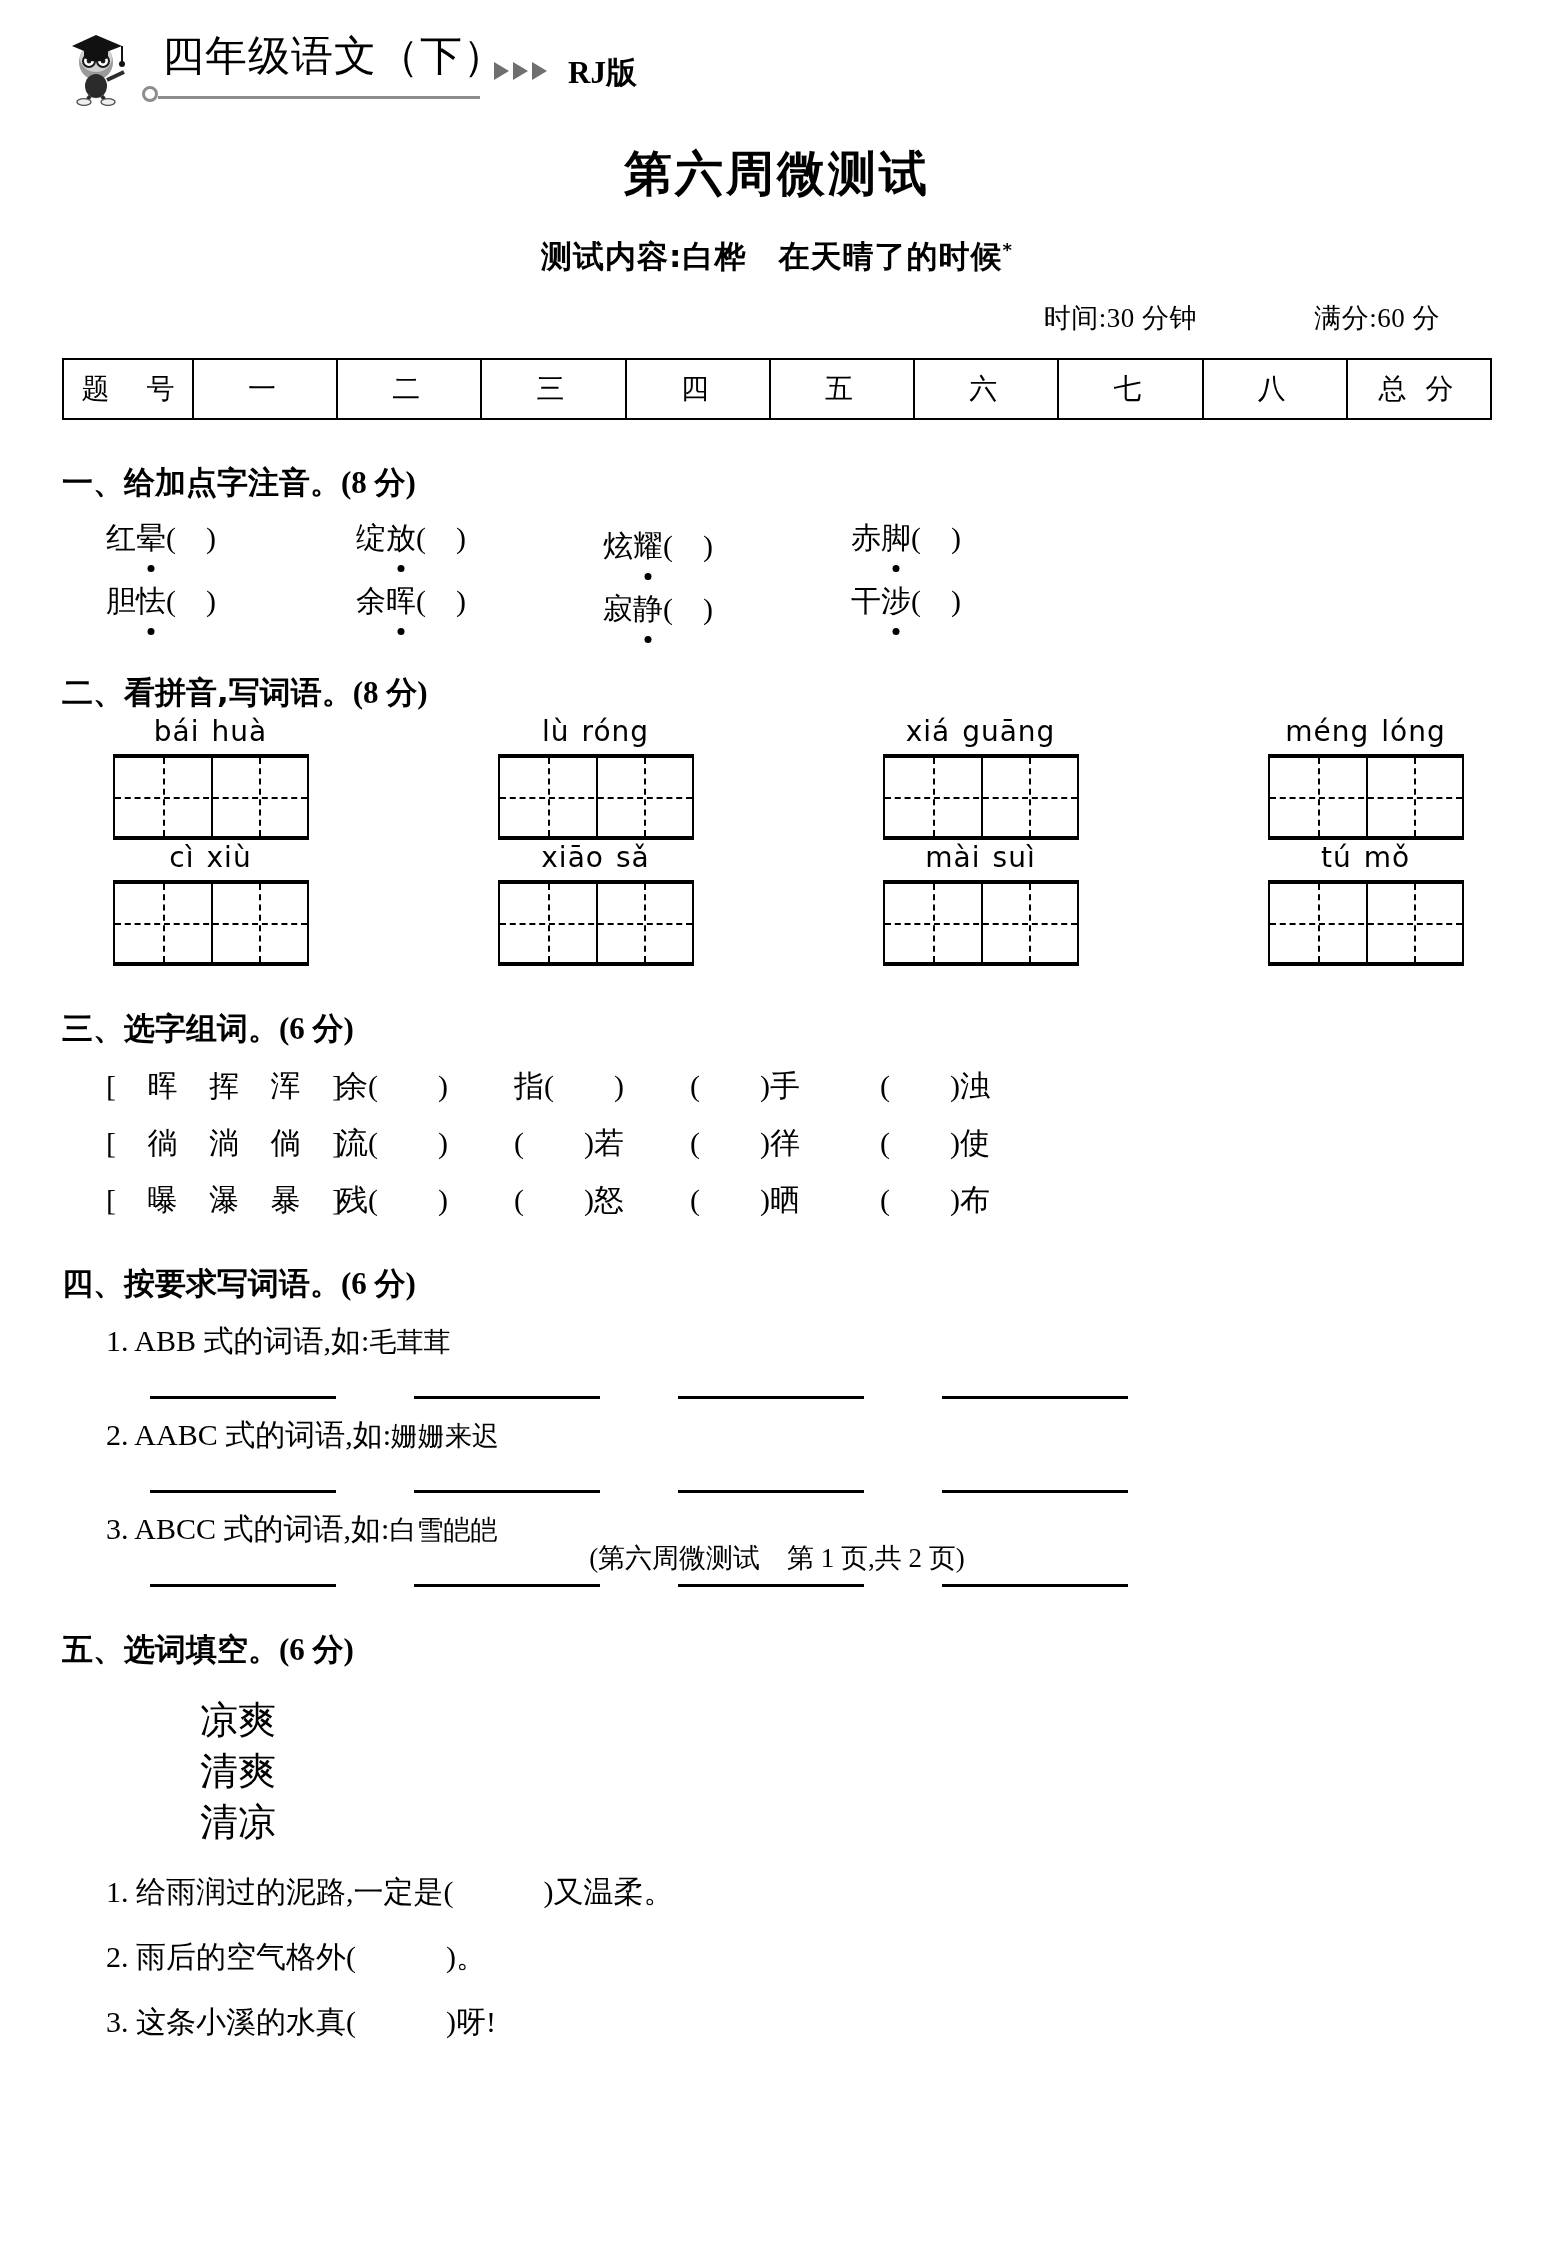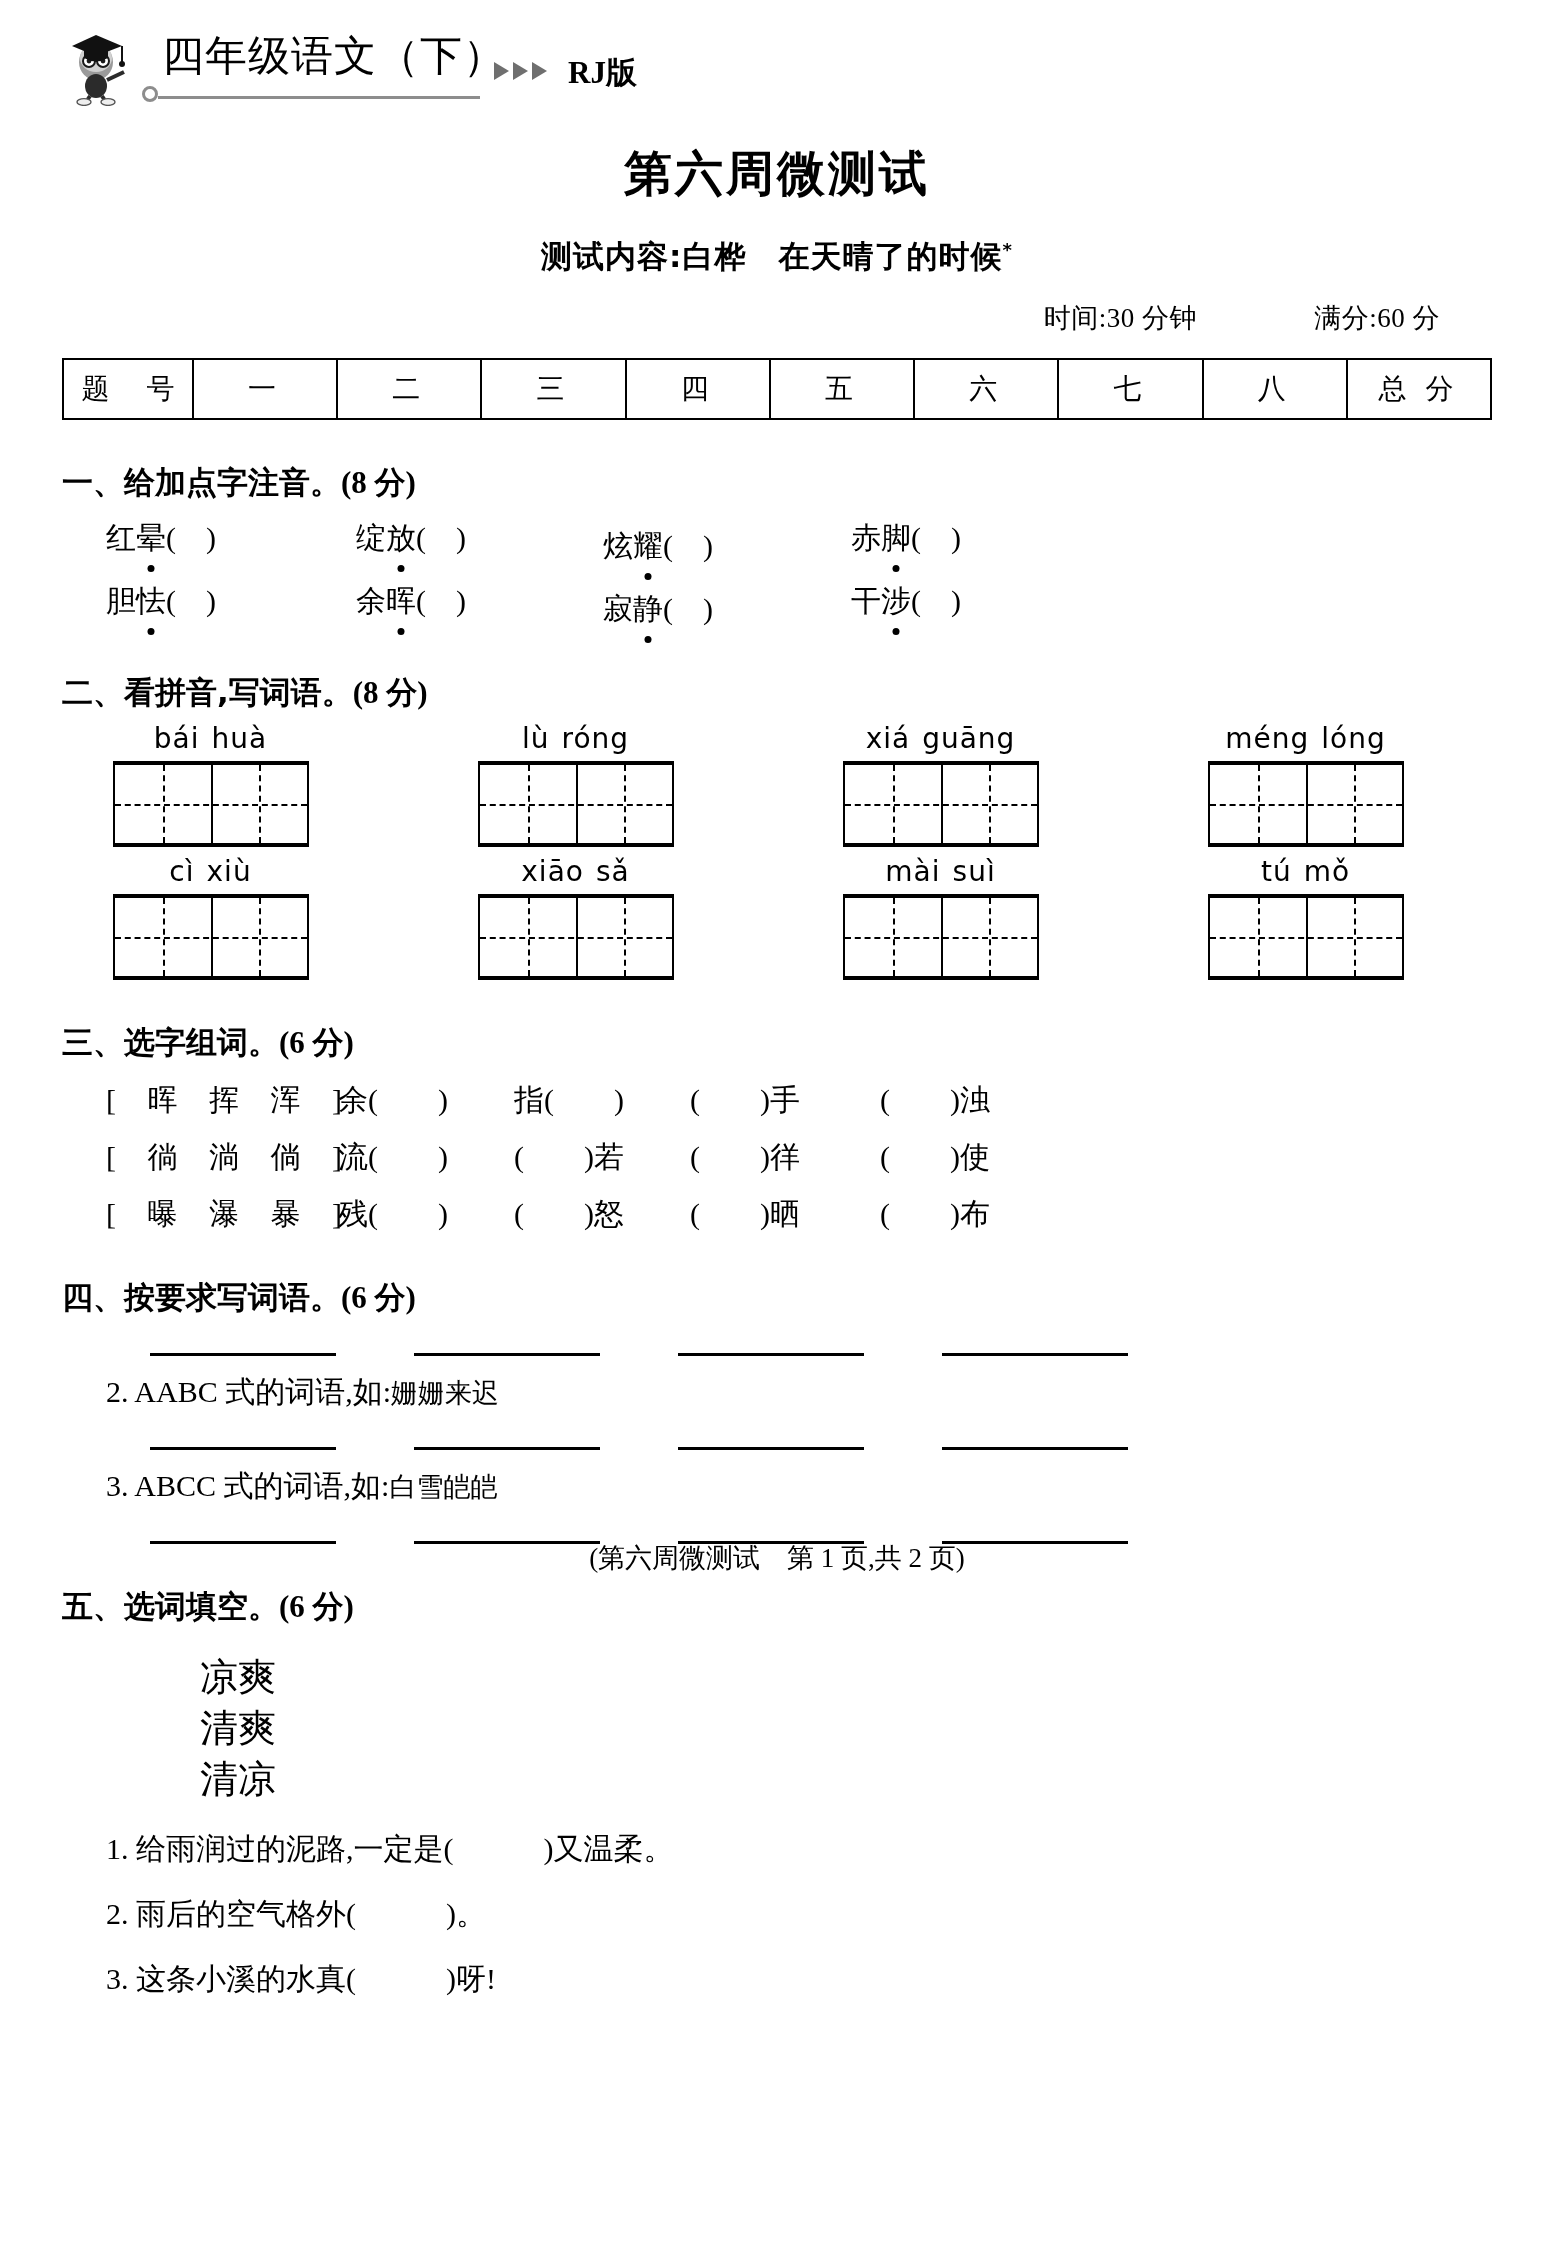--- a/index.html
+++ b/index.html
@@ -78,21 +78,21 @@
   .zy-item .dotchar::after{
     content:"";position:absolute;left:50%;transform:translateX(-50%);
     bottom:-13px;width:7px;height:7px;border-radius:50%;background:#000;
   }
   .zy-item .paren{letter-spacing:0;}
   .zy-w1{width:250px;}
   .zy-w2{width:247px;}
   .zy-w3{width:248px;margin-top:8px;}
 
   
-  .py-block{margin-top:8px;display:flex;padding-left:26px;}
+  .py-block{margin-top:1px;display:flex;padding-left:26px;gap:20px;}
   .py-cell{width:245px;margin-right:120px;}
   .py-cell:last-child{margin-right:0;}
   .py-text{
     text-align:center;font-size:28px;letter-spacing:1px;margin-bottom:6px;
     font-family:"DejaVu Sans","Liberation Sans",sans-serif;white-space:nowrap;
   }
   .py-text span{display:inline-block;margin:0 6px;}
   .tzg{
     width:196px;height:86px;box-sizing:border-box;position:relative;
     border-top:4px solid #000;border-bottom:4px solid #000;
@@ -321,20 +321,23 @@
     <div class="xz-i">残(　　)</div>
     <div class="xz-i">(　　)怒</div>
     <div class="xz-i wide">(　　)晒</div>
     <div class="xz-i">(　　)布</div>
   </div>
 
   <div class="sec-h">
     <span>四、按要求写词语。</span><span class="pts">(6 分)</span>
   </div>
 
+  <div class="req-item">
+    <span>1. ABB 式的词语,如:</span><span class="ex">毛茸茸</span>
+  </div>
   <div class="blank-row">
     <div class="blank"></div>
     <div class="blank"></div>
     <div class="blank"></div>
     <div class="blank"></div>
   </div>
 
   <div class="req-item">
     <span>2. AABC 式的词语,如:</span><span class="ex">姗姗来迟</span>
   </div>

